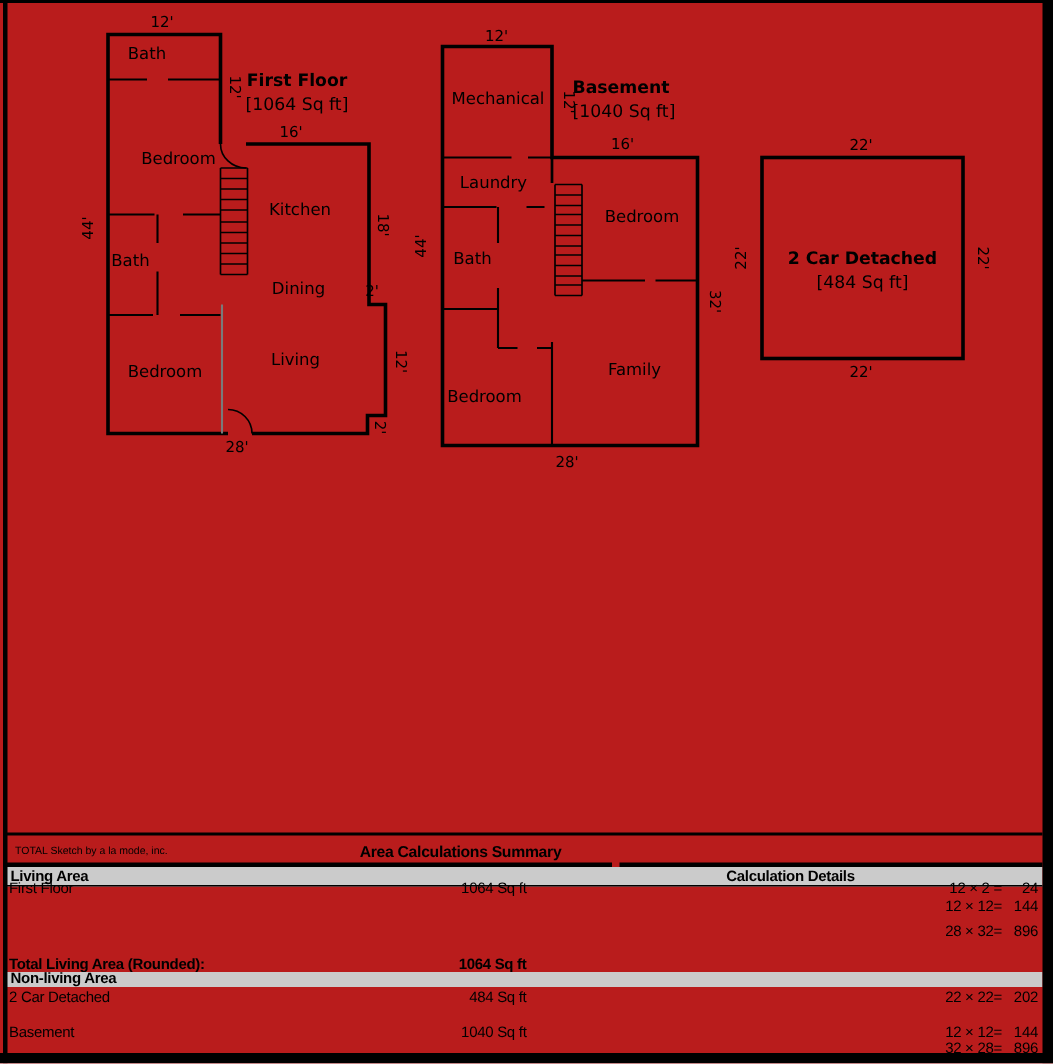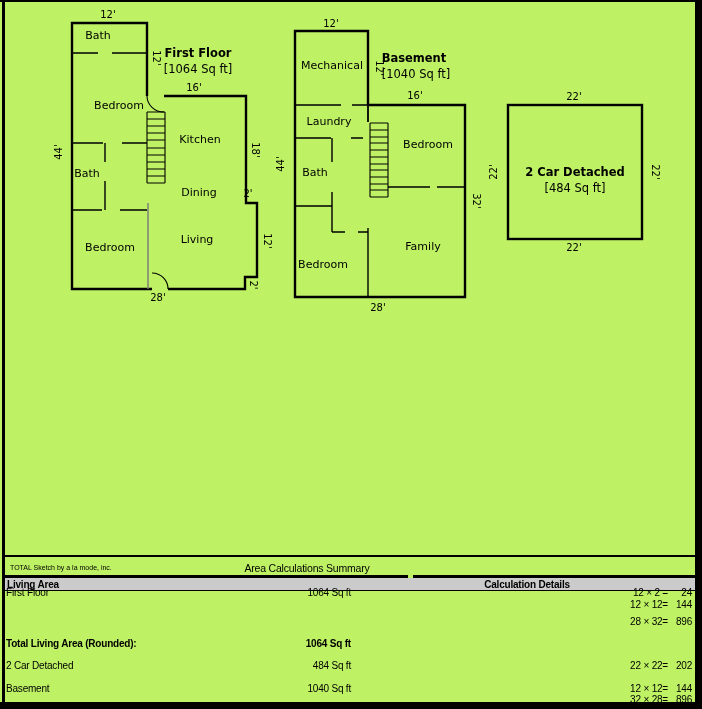--- a/index.html
+++ b/index.html
@@ -1,17 +1,17 @@
 <!DOCTYPE html>
 <html><head>
 <meta charset="utf-8">
 <style>
   html,body{margin:0;padding:0;background:#fff;}
   .page{
-    position:relative;width:702px;height:709px;background:#bef264;overflow:hidden;
+    position:relative;width:702px;height:709px;background:#b91c1c;overflow:hidden;
     font-family:"DejaVu Sans", sans-serif;color:#000;
   }
   
   .strip{position:absolute;background:#000;}
   .strip.top{left:0;right:0;top:0;height:2px;}
   .strip.left{left:2px;top:0;bottom:0;width:3px;}
   .strip.right{right:0;top:0;bottom:0;width:7px;}
   .strip.bottom{left:0;right:0;top:702px;height:7px;}
 
   svg.plans{position:absolute;left:0;top:0;}
@@ -26,21 +26,21 @@
   svg .dim{font-size:10px;}
   svg .ptitle{font-size:11.5px;font-weight:bold;}
   svg .parea{font-size:11.5px;}
 
   
   .summary{position:absolute;left:0;top:0;width:702px;height:709px;
     font-family:"Liberation Sans", sans-serif;font-size:10px;letter-spacing:-0.2px;}
   .hline{position:absolute;background:#000;}
   .brand{position:absolute;left:10px;top:564px;font-size:7px;letter-spacing:0;}
   .sumtitle{position:absolute;left:0;top:562px;width:614px;text-align:center;
-    font-weight:normal;font-size:10.5px;}
+    font-weight:bold;font-size:10.5px;}
   .graybar{position:absolute;left:3px;right:7px;background:#cbcbcb;}
   .graybar.living{top:578px;height:12px;border-bottom:1px solid #000;}
   .graybar.nonliving{top:648px;height:10px;}
   .graybar .lefthead{position:absolute;left:4px;top:1px;font-weight:bold;}
   .graybar .centerhead{position:absolute;left:500px;top:1px;transform:translateX(-50%);font-weight:bold;margin-left:24px;}
   .rowlabel{position:absolute;left:6px;}
   .rowarea{position:absolute;left:251px;width:100px;text-align:right;}
   .calcline{position:absolute;right:10px;display:flex;justify-content:flex-end;}
   .calcline .res{display:inline-block;width:24px;text-align:right;}
   .bold{font-weight:bold;}
@@ -153,20 +153,23 @@
       <span class="res">144</span>
     </div>
     <div class="calcline" style="top:616px;">
       <span class="expr">28 × 32=</span>
       <span class="res">896</span>
     </div>
 
     <div class="rowlabel bold" style="top:638px;">Total Living Area (Rounded):</div>
     <div class="rowarea bold" style="top:638px;">1064 Sq ft</div>
 
+    <div class="graybar nonliving">
+      <span class="lefthead" style="top:-1px;">Non-living Area</span>
+    </div>
 
     <div class="rowlabel" style="top:660px;">2 Car Detached</div>
     <div class="rowarea" style="top:660px;">484 Sq ft</div>
     <div class="calcline" style="top:660px;">
       <span class="expr">22 × 22=</span>
       <span class="res">202</span>
     </div>
 
     <div class="rowlabel" style="top:683px;">Basement</div>
     <div class="rowarea" style="top:683px;">1040 Sq ft</div>

